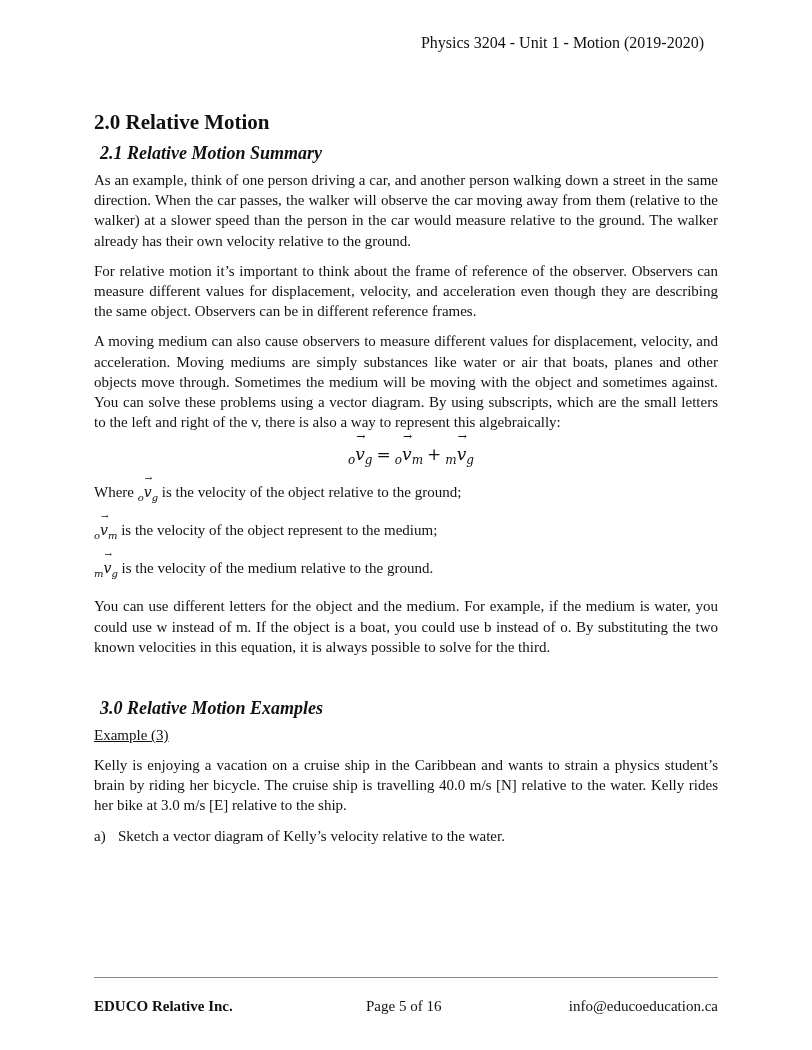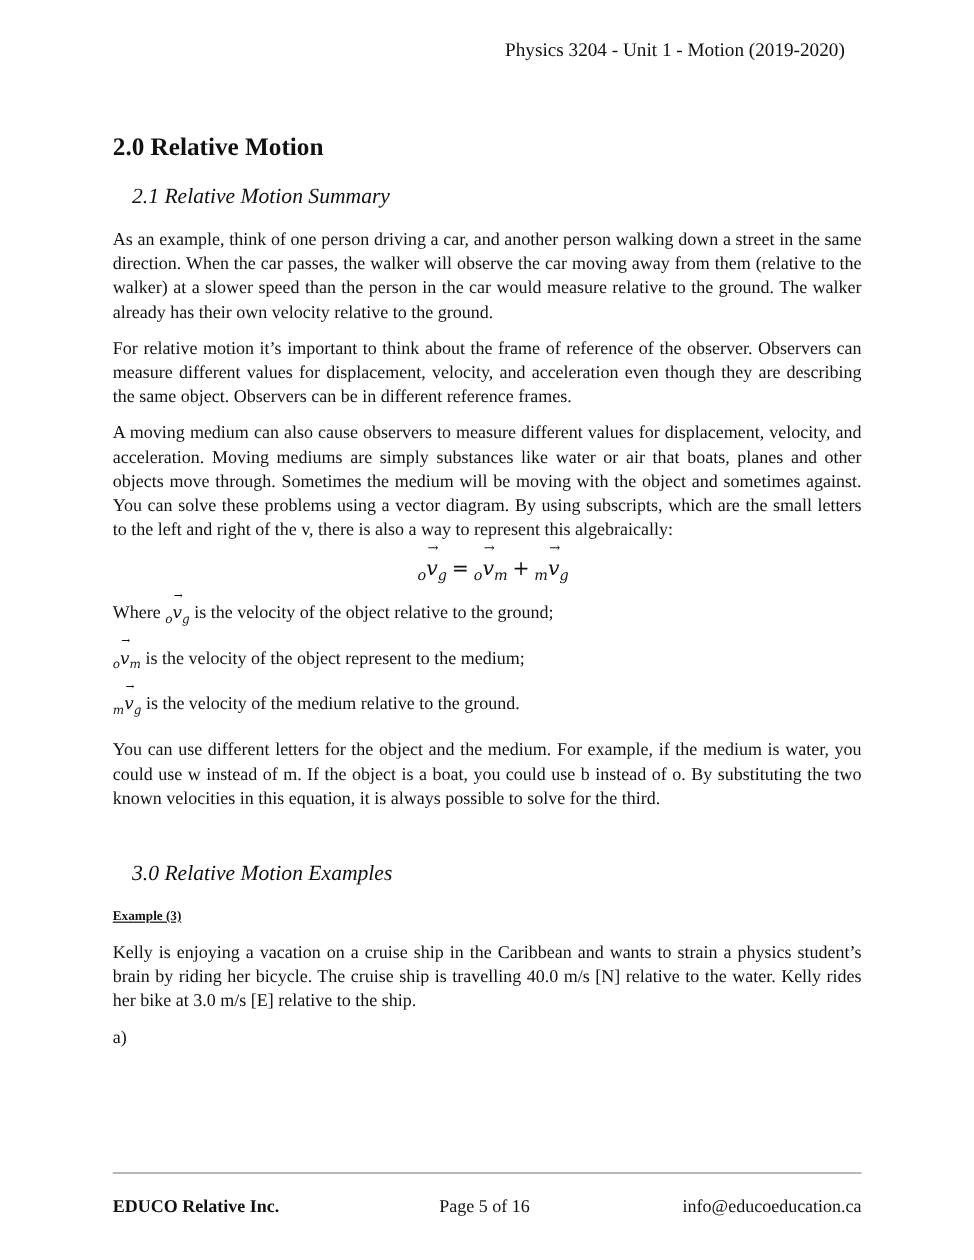--- a/index.html
+++ b/index.html
@@ -30,23 +30,23 @@
       width: 624px;
     }
     h1.section-title {
       font-size: 21px;
       font-weight: bold;
       margin: 0;
       line-height: 28px;
     }
     h2.subsection-title {
       font-size: 18px;
-      font-weight: normal;
+      font-weight: bold;
       font-style: italic;
-      margin: 16px;
+      margin: 6px;
       line-height: 22px;
     }
     p.body-text {
       font-size: 15px;
       line-height: 20.2px;
       text-align: justify;
       margin: 0 0 10px 0;
     }
     p.first { margin-top: 1px; }
     .equation {
@@ -98,22 +98,22 @@
     }
     .def-line .sym .vec .arrow {
       font-size: 9px;
       top: -9px;
     }
     .spacer-section { height: 30px; }
     h2.example-section {
       margin-top: 0;
     }
     .example-label {
-      font-size: 11px;
-      font-weight: bold;
+      font-size: 15px;
+      font-weight: normal;
       text-decoration: underline;
       line-height: 20px;
       margin: 0 0 10px 0;
     }
     .question-list {
       margin: 0;
       padding: 0;
       list-style: none;
     }
     .question-item {
@@ -184,20 +184,21 @@
 
   <div class="spacer-section"></div>
 
   <h2 class="subsection-title example-section">3.0 Relative Motion Examples</h2>
   <div class="example-label">Example (3)</div>
   <p class="body-text">Kelly is enjoying a vacation on a cruise ship in the Caribbean and wants to strain a physics student’s brain by riding her bicycle. The cruise ship is travelling 40.0 m/s [N] relative to the water. Kelly rides her bike at 3.0 m/s [E] relative to the ship.</p>
 
   <ol class="question-list">
     <li class="question-item">
       <span class="q-label">a)</span>
+      <span>Sketch a vector diagram of Kelly’s velocity relative to the water.</span>
     </li>
   </ol>
 </div>
 
 <div class="footer-rule"></div>
 <div class="footer">
   <span class="footer-left">EDUCO Relative Inc.</span>
   <span class="footer-center">Page 5 of 16</span>
   <span class="footer-right">info@educoeducation.ca</span>
 </div>

